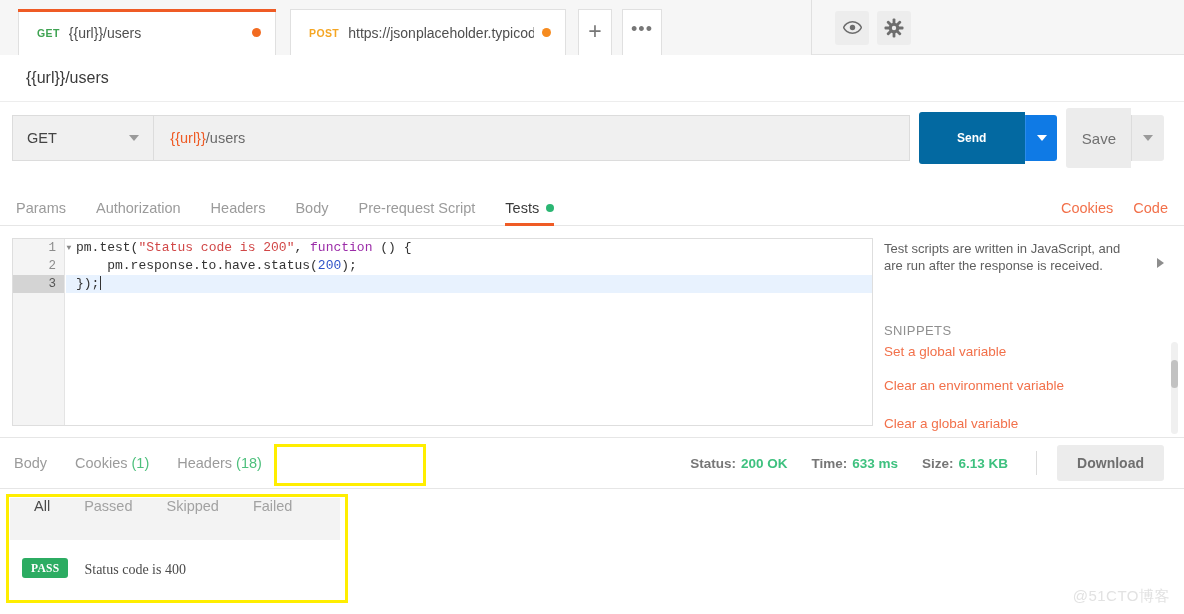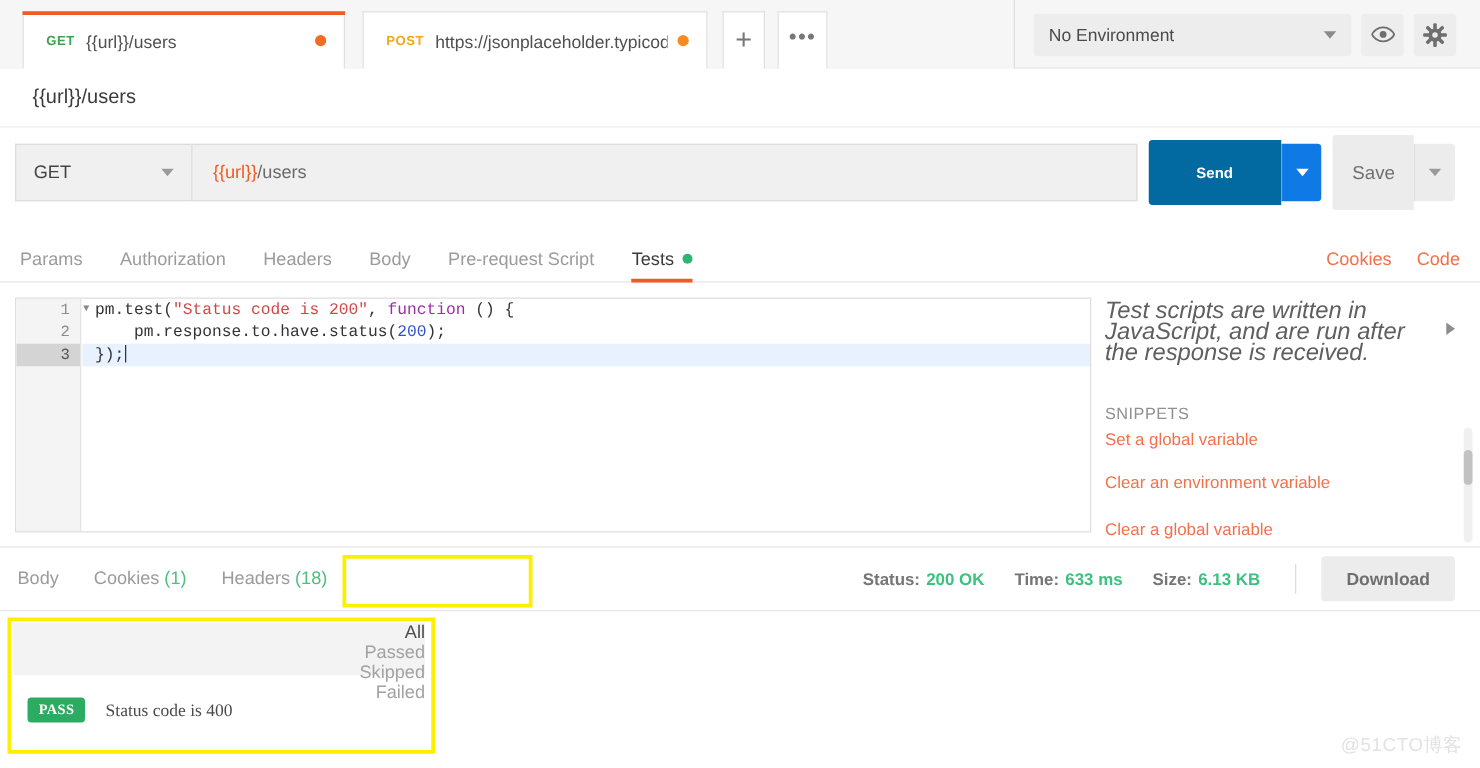--- a/index.html
+++ b/index.html
@@ -364,26 +364,25 @@
 
   
   .snippets {
     position: absolute;
     top: 238px; left: 884px;
     width: 300px; height: 198px;
     overflow: hidden;
     background: #ffffff;
   }
   .snip-desc {
-    font-size: 19px;
+    font-size: 13px;
     color: #5f5f5f;
     line-height: 17px;
     width: 253px;
     padding-top: 2px;
-    font-style: italic;
   }
   .snip-arrow {
     position: absolute;
     top: 20px; right: 20px;
     width: 0; height: 0;
     border-top: 5px solid transparent;
     border-bottom: 5px solid transparent;
     border-left: 7px solid #8d8d8d;
     cursor: pointer;
   }
@@ -485,22 +484,21 @@
     position: absolute;
     top: 498px; left: 10px;
     width: 330px; height: 100px;
     background: #ffffff;
     overflow: hidden;
   }
   .tr-filters {
     height: 42px;
     background: #f3f3f3;
     display: flex;
-    align-items: flex-end;
-    flex-direction: column;
+    align-items: flex-start;
   }
   .trf {
     font-size: 14.5px;
     color: #a2a2a2;
     margin-left: 34px;
     cursor: pointer;
   }
   .trf:first-child { margin-left: 24px; }
   .trf.active { color: #4a4a4a; }
 
@@ -572,24 +570,20 @@
         <span class="tab-method m-post">POST</span>
         <span class="tab-name">https://jsonplaceholder.typicod</span>
         <span class="tab-dot dot-amber"></span>
       </div>
 
       <div class="tab-btn plus">+</div>
       <div class="tab-btn more">•••</div>
     </div>
 
     <div class="env-zone">
-      <div class="env-select">
-        <span class="lbl">No Environment</span>
-        <span class="caret-down"></span>
-      </div>
 
       <div class="icon-sq">
         <svg width="19" height="13" viewBox="0 0 19 13">
           <path d="M9.5 0.8C5 0.8 1.6 4 0.6 6.5c1 2.5 4.4 5.7 8.9 5.7s7.9-3.2 8.9-5.7C17.4 4 14 0.8 9.5 0.8z" fill="none" stroke="#6e6e6e" stroke-width="1.5"></path>
           <circle cx="9.5" cy="6.5" r="2.7" fill="#6e6e6e"></circle>
         </svg>
       </div>
 
       <div class="icon-sq">
         <svg width="20" height="20" viewBox="0 0 20 20">

